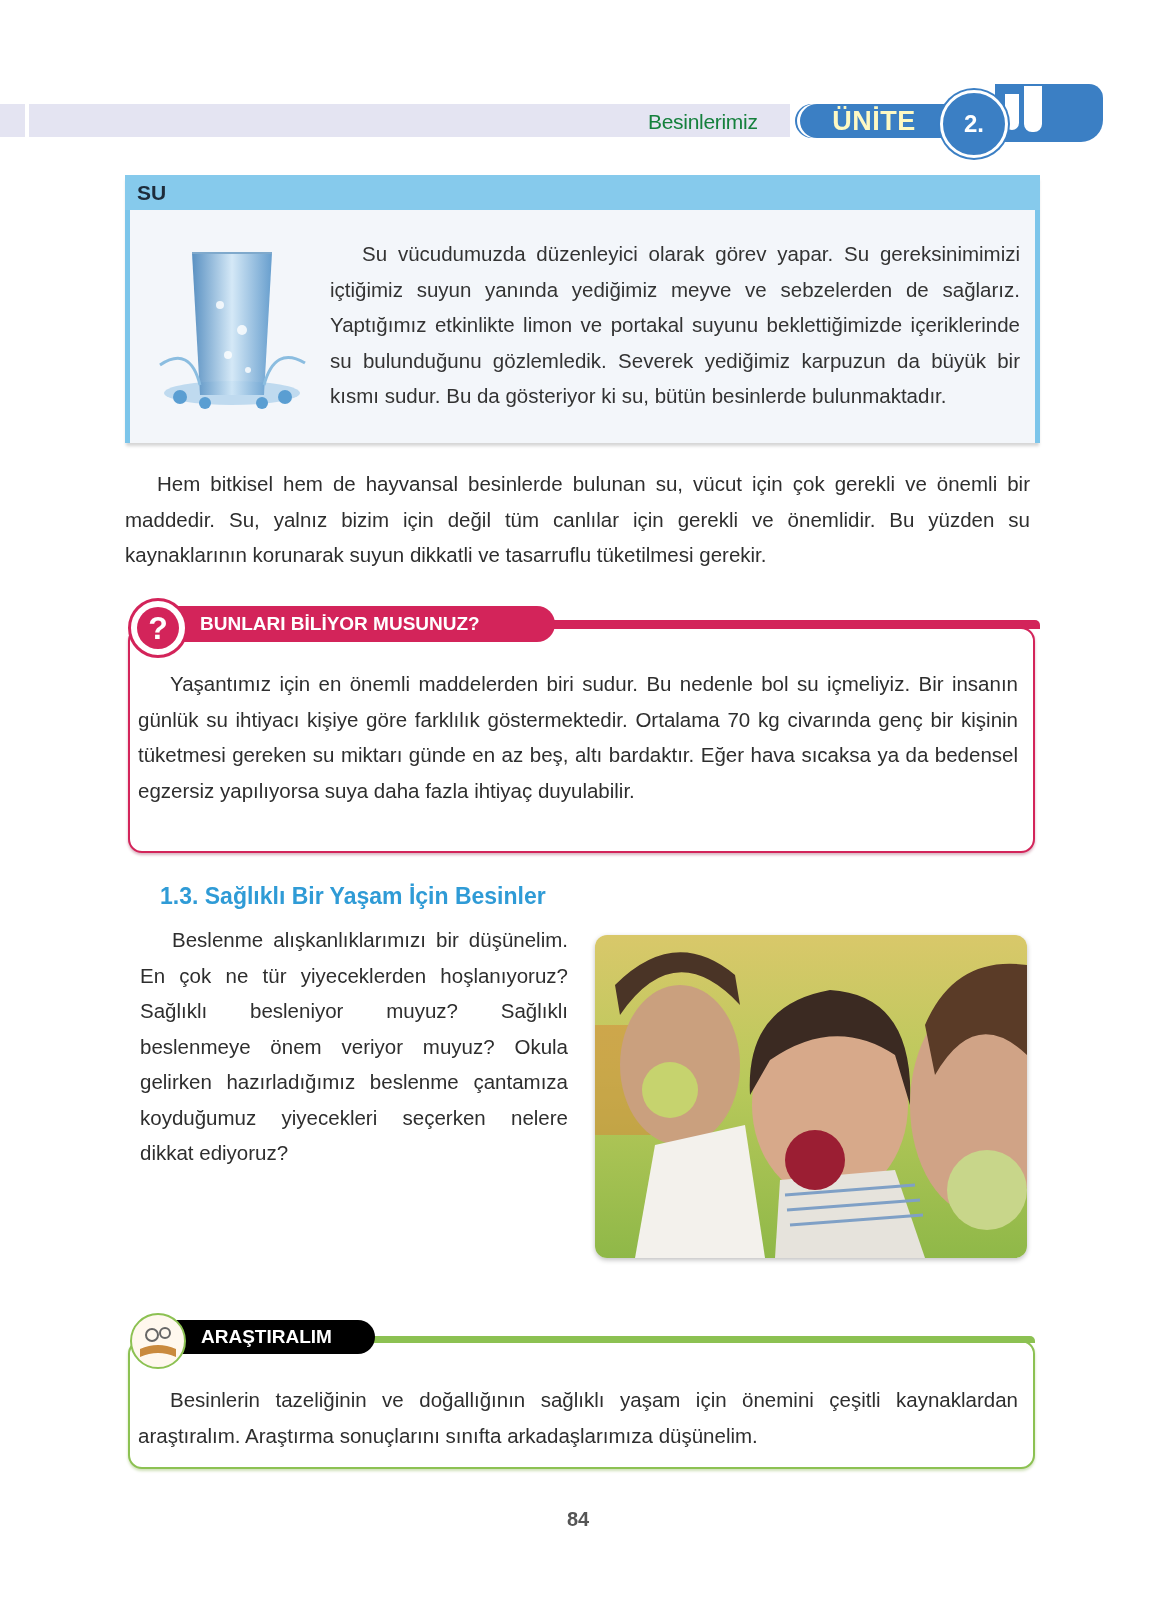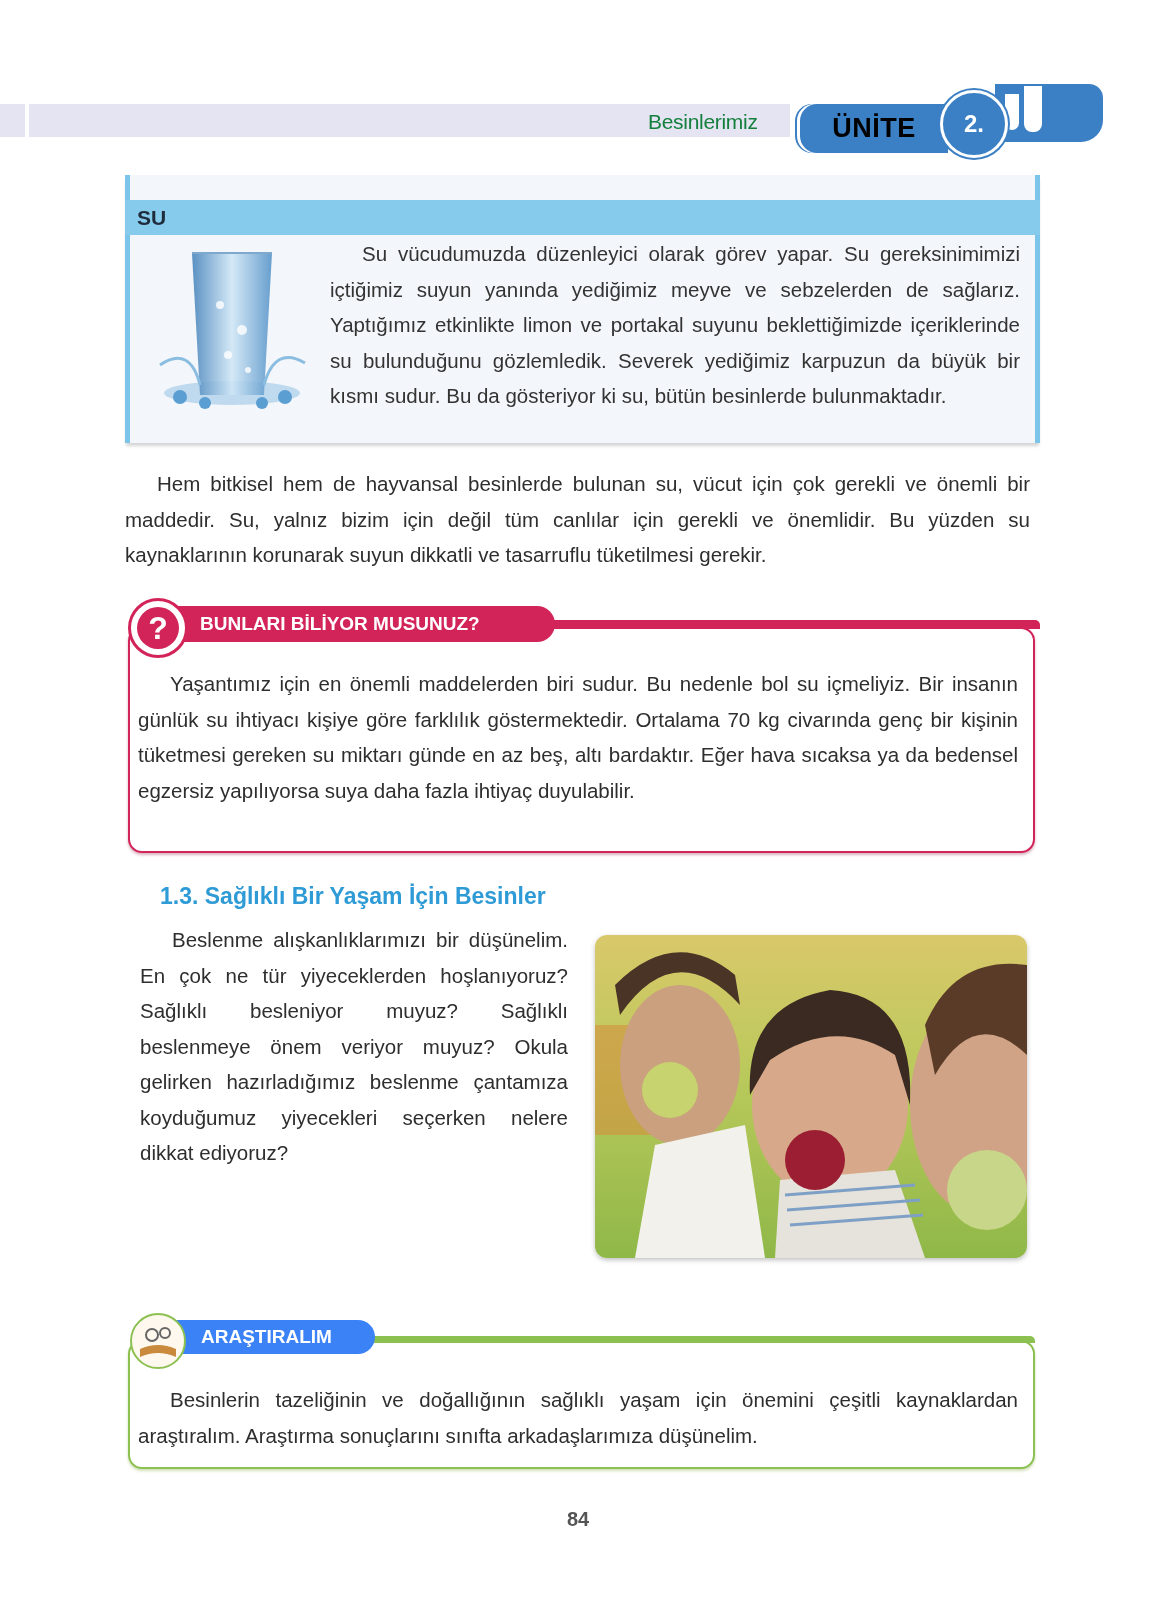--- a/index.html
+++ b/index.html
@@ -4,36 +4,36 @@
 <style>
   html, body { margin: 0; padding: 0; background: #ffffff; }
   body { width: 1163px; height: 1616px; position: relative; overflow: hidden;
          font-family: "Liberation Sans", sans-serif; color: #2e2e2e; }
   .abs { position: absolute; }
 
   
   .hdr-band { left: 0; top: 104px; width: 790px; height: 33px; background: #e4e4f2; }
   .hdr-notch { left: 25px; top: 104px; width: 4px; height: 33px; background: #ffffff; }
   .hdr-title { left: 648px; top: 110px; font-size: 21px; color: #15803d; letter-spacing: -0.3px; }
-  .unit-pill { left: 800px; top: 104px; width: 148px; height: 49px; background: #3b7fc4;
-               border-radius: 17px 0 0 17px; color: #000000; font-weight: bold; font-size: 27px;
+  .unit-pill { left: 800px; top: 104px; width: 148px; height: 34px; background: #3b7fc4;
+               border-radius: 17px 0 0 17px; color: #fef9c3; font-weight: bold; font-size: 27px;
                display:flex; align-items:center; justify-content:center; letter-spacing: 0.5px;
                box-shadow: -3px 0 0 #ffffff, -5px 0 0 #3b7fc4; }
   .unit-num { left: 940px; top: 90px; width: 62px; height: 62px; border-radius: 50%;
               background: #3b7fc4; border: 3px solid #ffffff; box-shadow: 0 0 0 2px #3b7fc4;
               color:#fff; font-weight:bold; font-size:24px; display:flex; align-items:center; justify-content:center; }
   .unit-tab { left: 995px; top: 84px; width: 108px; height: 58px; background: #3b7fc4;
               border-radius: 0 14px 22px 0; }
   .tube { position:absolute; background:#ffffff; border:2px solid #3b7fc4; border-radius: 0 0 10px 10px; }
 
   
   .su-box { left: 125px; top: 175px; width: 905px; height: 268px; background: #f3f6fa;
             border-left: 5px solid #7cc5ea; border-right: 5px solid #7cc5ea;
             box-shadow: 0 4px 3px -1px #d5d5d5; }
-  .su-head { left: 125px; top: 175px; width: 915px; height: 35px; background: #86caec; margin-top: 25px; }
+  .su-head { left: 125px; top: 175px; width: 915px; height: 35px; background: #86caec; }
   .su-head span { position:absolute; left: 12px; top: 6px; font-weight: bold; font-size: 21px; color:#1d2b3a; }
   .glass { left: 150px; top: 245px; width: 165px; height: 170px; }
   .su-text { left: 330px; top: 236px; width: 690px; font-size: 20.5px; line-height: 35.5px;
              text-align: justify; color:#333; }
 
   p { margin: 0; }
   .indent { text-indent: 32px; }
 
   .body-para { left: 125px; top: 466px; width: 905px; font-size: 20.5px; line-height: 35.5px; text-align: justify; }
 
@@ -55,21 +55,21 @@
   .sec-text { left: 140px; top: 922px; width: 428px; font-size: 20.5px; line-height: 35.5px; text-align: justify; }
   .sec-text p + p { margin-top: 6px; }
 
   .photo { left: 595px; top: 935px; width: 432px; height: 323px; border-radius: 12px; overflow: hidden;
            box-shadow: 0 2px 5px rgba(0,0,0,0.25); }
 
   
   .green-box { left: 128px; top: 1340px; width: 903px; height: 125px; border: 2px solid #8cc152;
                border-radius: 14px; background:#fff; box-shadow: 0 2px 3px #cfe0b8; }
   .green-line { left: 370px; top: 1336px; width: 665px; height: 7px; background:#8cc152; border-radius:0 5px 0 0; }
-  .green-tab { left: 175px; top: 1320px; width: 200px; height: 34px; background:#3b82f6; border-radius: 0 17px 17px 0;
+  .green-tab { left: 175px; top: 1320px; width: 200px; height: 34px; background:#000000; border-radius: 0 17px 17px 0;
                color:#fff; font-weight:bold; font-size:19px; display:flex; align-items:center; padding-left: 26px; box-sizing:border-box; }
   .r-circle { left: 130px; top: 1313px; width: 52px; height: 52px; border-radius:50%; background:#fff8ee;
               border: 2px solid #8cc152; }
   .green-text { left: 138px; top: 1382px; width: 880px; font-size: 20.5px; line-height: 35.5px; text-align: justify; }
 
   .page-num { left: 567px; top: 1508px; font-size: 20px; font-weight:bold; color:#555; }
 </style>
 </head>
 <body>
 

